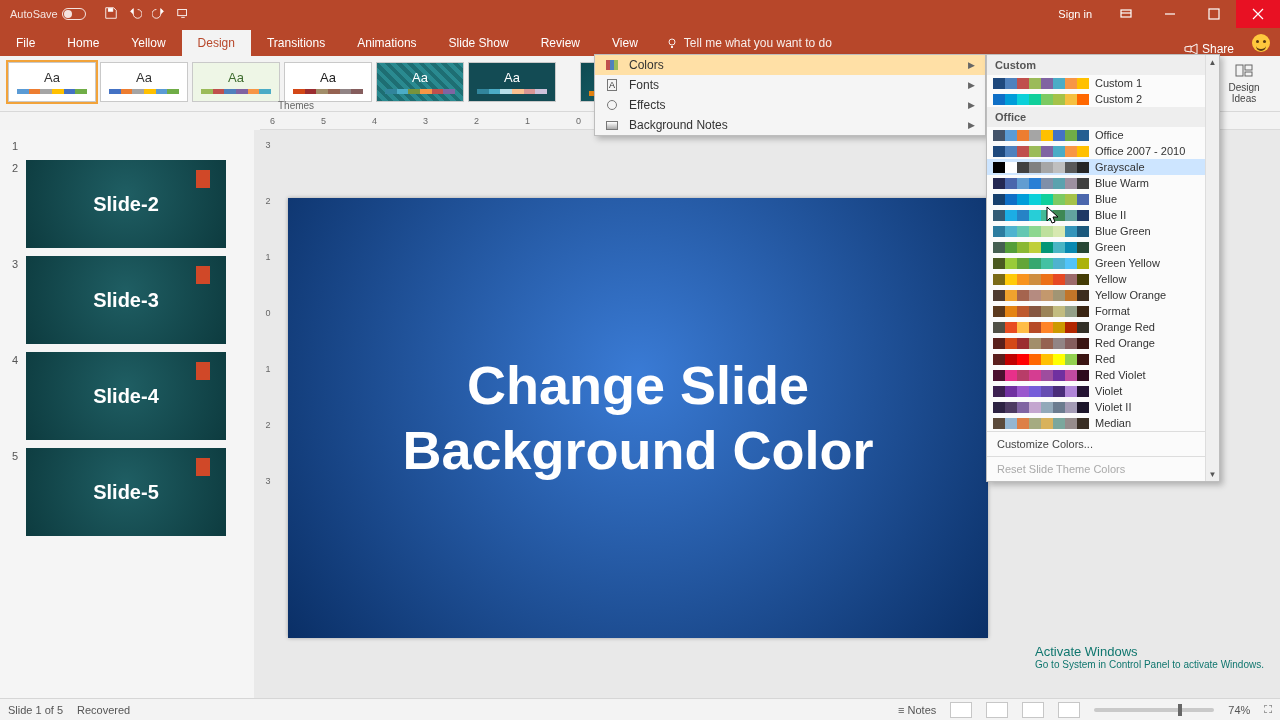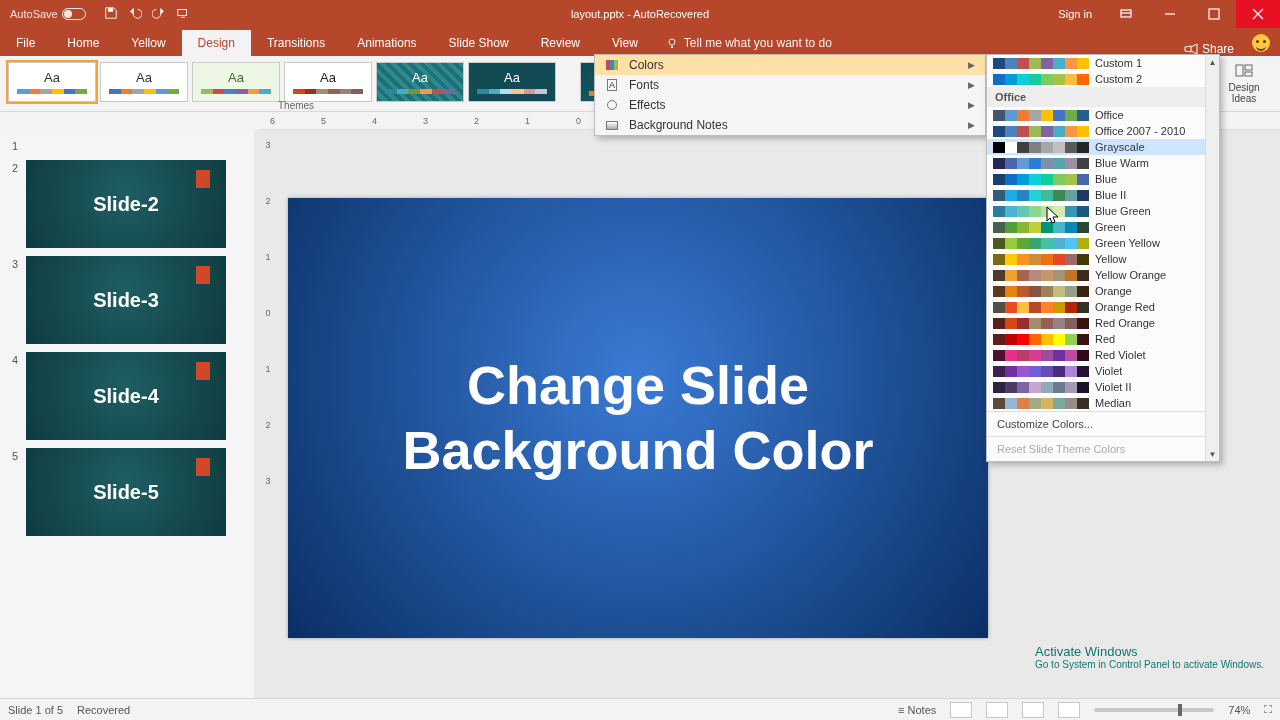--- a/index.html
+++ b/index.html
@@ -116,21 +116,20 @@
         <span><svg viewBox="0 0 16 16">
               <path d="M5 4a5 5 0 1 0 5 5" fill="none" stroke="#fff"></path>
               <path d="M13 6l-3-3v6z" fill="#fff"></path>
             </svg></span>
         <span><svg viewBox="0 0 16 16">
               <rect x="2" y="4" width="10" height="7" fill="none" stroke="#fff"></rect>
               <path d="M6 13h4" stroke="#fff"></path>
             </svg></span>
       </div>
     </div>
-    <div class="center">layout.pptx  -  AutoRecovered</div>
     <div class="right">
       <span class="signin">Sign in</span>
       <div class="winbtn">
           <svg viewBox="0 0 12 12">
             <rect x="1" y="2" width="10" height="7" stroke="#fff" fill="none"></rect>
             <path d="M1 5h10" stroke="#fff"></path>
           </svg>
         </div>
       <div class="winbtn">
           <svg viewBox="0 0 12 12">
@@ -340,20 +339,21 @@
         <span class="ic">
           <span style="width:12px;height:9px;border:1px solid #777;background:linear-gradient(#fff,#aaa)"></span>
         </span>
         <span>Background Notes</span>
         <span class="chev">▶</span>
       </div>
     </div>
 
   <div class="colors-panel">
     <div class="scroll" id="colors-scroll">
+        <div class="section">Custom</div>
         <div class="item">
           <div class="swatch">
             <span style="background: rgb(31, 73, 125);"></span>
             <span style="background: rgb(79, 129, 189);"></span>
             <span style="background: rgb(192, 80, 77);"></span>
             <span style="background: rgb(155, 187, 89);"></span>
             <span style="background: rgb(128, 100, 162);"></span>
             <span style="background: rgb(75, 172, 198);"></span>
             <span style="background: rgb(247, 150, 70);"></span>
             <span style="background: rgb(255, 192, 0);"></span>
@@ -521,21 +521,21 @@
           <div class="swatch">
             <span style="background: rgb(91, 57, 29);"></span>
             <span style="background: rgb(228, 131, 18);"></span>
             <span style="background: rgb(189, 88, 44);"></span>
             <span style="background: rgb(134, 86, 64);"></span>
             <span style="background: rgb(155, 131, 87);"></span>
             <span style="background: rgb(194, 188, 128);"></span>
             <span style="background: rgb(148, 160, 136);"></span>
             <span style="background: rgb(58, 37, 18);"></span>
           </div>
-          <span>Orange</span>
+          <span>Format</span>
         </div>
         <div class="item">
           <div class="swatch">
             <span style="background: rgb(80, 80, 70);"></span>
             <span style="background: rgb(232, 76, 34);"></span>
             <span style="background: rgb(255, 189, 71);"></span>
             <span style="background: rgb(182, 73, 38);"></span>
             <span style="background: rgb(255, 132, 39);"></span>
             <span style="background: rgb(204, 153, 0);"></span>
             <span style="background: rgb(178, 38, 0);"></span>

